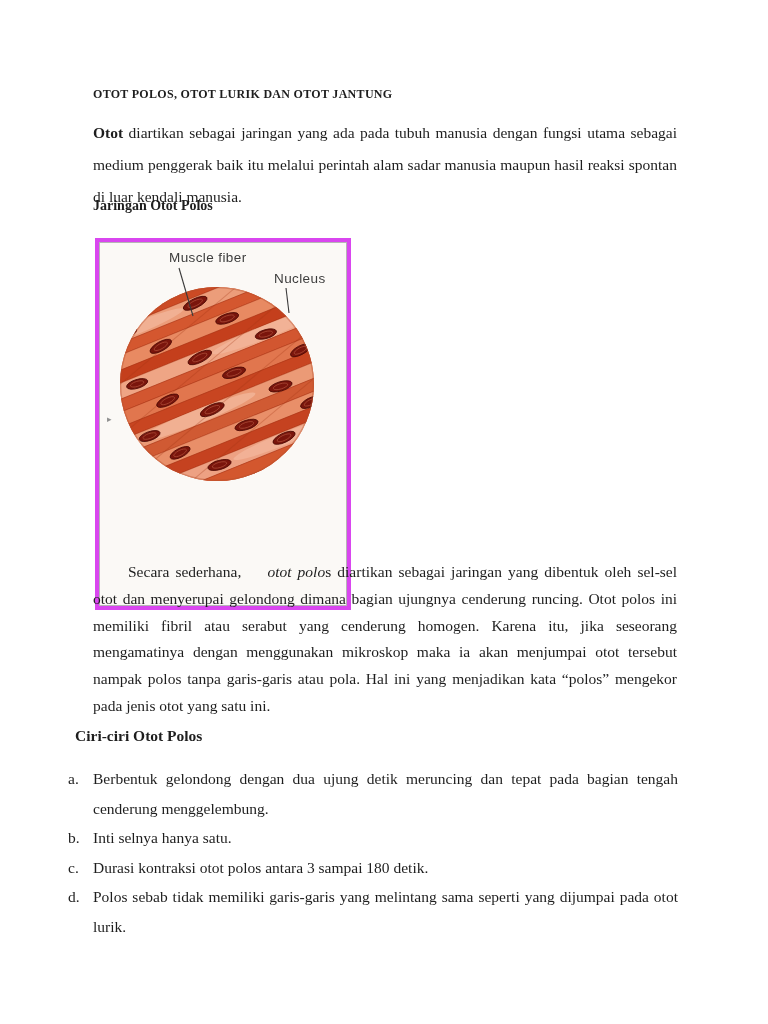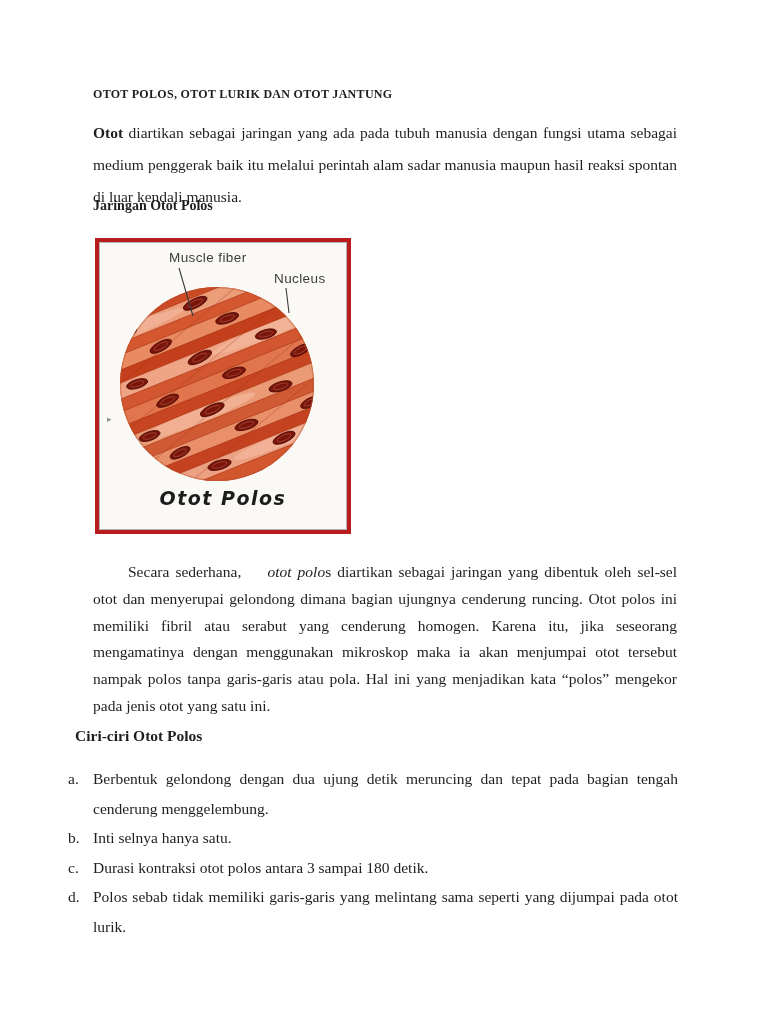--- a/index.html
+++ b/index.html
@@ -17,22 +17,22 @@
     text-align:justify;
   }
   .para-1{top:117px;}
   .para-2{top:559px;line-height:26.8px;text-indent:35px;}
   .h-jaringan{left:93px;top:198px;font-size:14px;font-weight:bold;}
   .h-ciri{left:75px;top:715px;font-size:15.5px;font-weight:bold;margin-top:12px;}
   .lead-bold{font-weight:bold;}
   .it{font-style:italic;margin-left:20px;}
   
   .fig-frame{
-    left:95px;top:238px;width:256px;height:296px;box-sizing:border-box;
-    border:4px solid #b91c1c;outline:1px solid #b5b5b5;outline-offset:-5px;
+    left:95px;top:238px;width:256px;height:372px;box-sizing:border-box;
+    border:4px solid #d946ef;outline:1px solid #b5b5b5;outline-offset:-5px;
     background:#fbf9f6;
   }
   .fig-inner{position:absolute;left:0;top:0;right:0;bottom:0;}
   .fig-label{
     position:absolute;font-family:"Liberation Sans", sans-serif;
     font-size:13.5px;color:#3d3d3d;letter-spacing:.4px;white-space:nowrap;
   }
   .lbl-fiber{left:70px;top:8px;}
   .lbl-nucleus{left:175px;top:29px;}
   .fig-caption{
@@ -199,21 +199,20 @@
       </g>
       <g stroke="#3a3a3a" stroke-width="1.1">
         <line x1="80" y1="26" x2="94" y2="74"></line>
         <line x1="187" y1="46" x2="190" y2="71"></line>
       </g>
     </svg>
 
     <div class="fig-label lbl-fiber">Muscle fiber</div>
     <div class="fig-label lbl-nucleus">Nucleus</div>
     <div class="cursor-dot">▸</div>
-    <div class="fig-caption">Otot Polos</div>
   </div>
 </div>
 
 <div class="abs para para-2"><span>Secara sederhana, </span><span class="it">otot polo</span><span>s diartikan sebagai jaringan yang dibentuk oleh sel-sel otot dan menyerupai gelondong dimana bagian ujungnya cenderung runcing. Otot polos ini memiliki fibril atau serabut yang cenderung homogen. Karena itu, jika seseorang mengamatinya dengan menggunakan mikroskop maka ia akan menjumpai otot tersebut nampak polos tanpa garis-garis atau pola. Hal ini yang menjadikan kata “polos” mengekor pada jenis otot yang satu ini.</span></div>
 
 <div class="abs h-ciri">Ciri-ciri Otot Polos</div>
 
 <div class="abs char-list">
   <div class="char-item">
     <span class="char-marker">a.</span>

